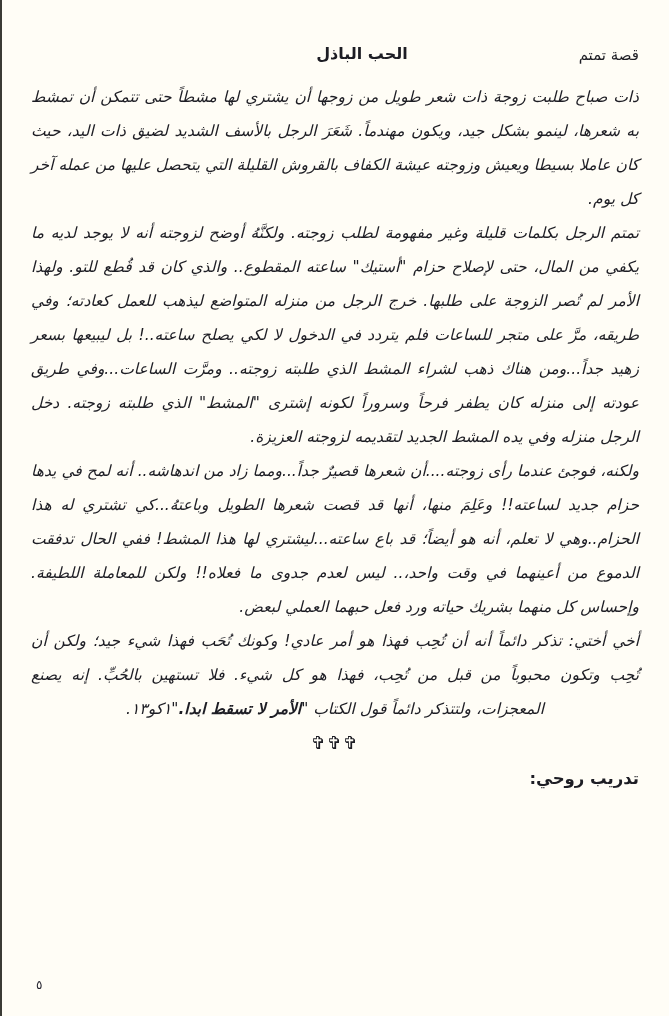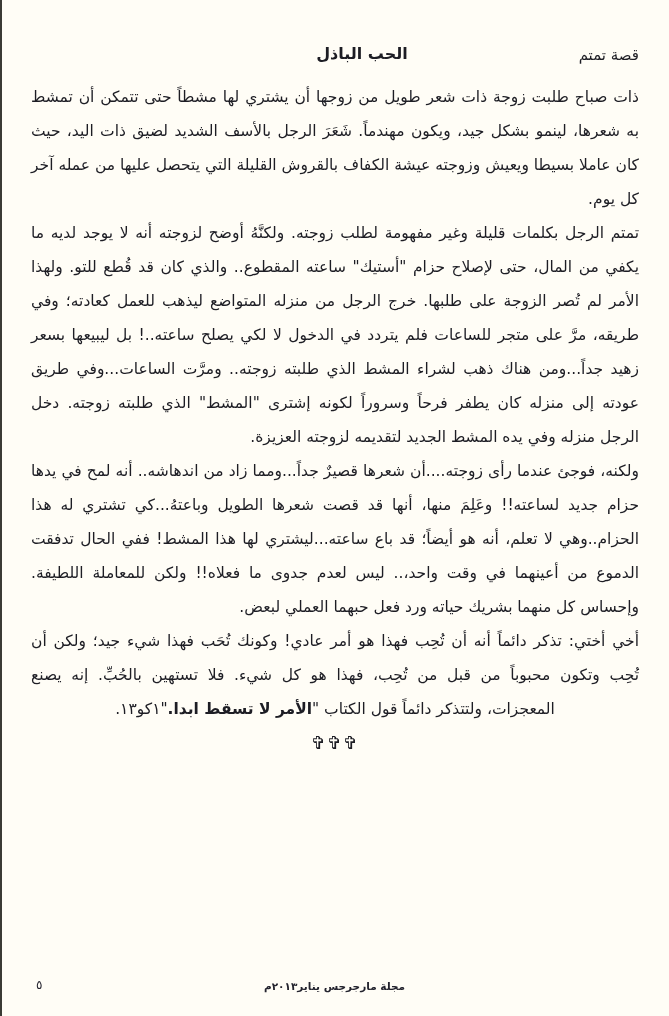--- a/index.html
+++ b/index.html
@@ -29,20 +29,21 @@
   .title{
     position:absolute;left:50%;top:2px;transform:translateX(-50%);
     font-weight:bold;font-size:16px;white-space:nowrap;margin-left:27px;
   }
   .story p{
     margin:0;
     font-size:15.5px;
     line-height:34px;
     text-align:justify;
     text-align-last:auto;
+    font-style:italic;
   }
   .center-last{text-align-last:center !important;}
   .bold-quote{font-weight:bold;}
   .divider{
     text-align:center;
     font-size:18px;
     line-height:30px;
     letter-spacing:1px;
     margin:2px 0 2px;
   }
@@ -79,19 +80,19 @@
 
     <div class="story">
       <p>ذات صباح طلبت زوجة ذات شعر طويل من زوجها أن يشتري لها مشطاً حتى تتمكن أن تمشط به شعرها، لينمو بشكل جيد، ويكون مهندماً. شَعَرَ الرجل بالأسف الشديد لضيق ذات اليد، حيث كان عاملا بسيطا ويعيش وزوجته عيشة الكفاف بالقروش القليلة التي يتحصل عليها من عمله آخر كل يوم.</p>
       <p>تمتم الرجل بكلمات قليلة وغير مفهومة لطلب زوجته. ولكنَّهُ أوضح لزوجته أنه لا يوجد لديه ما يكفي من المال، حتى لإصلاح حزام "أستيك" ساعته المقطوع.. والذي كان قد قُطع للتو. ولهذا الأمر لم تُصر الزوجة على طلبها. خرج الرجل من منزله المتواضع ليذهب للعمل كعادته؛ وفي طريقه، مرَّ على متجر للساعات فلم يتردد في الدخول لا لكي يصلح ساعته..! بل ليبيعها بسعر زهيد جداً...ومن هناك ذهب لشراء المشط الذي طلبته زوجته.. ومرَّت الساعات...وفي طريق عودته إلى منزله كان يطفر فرحاً وسروراً لكونه إشترى "المشط" الذي طلبته زوجته. دخل الرجل منزله وفي يده المشط الجديد لتقديمه لزوجته العزيزة.</p>
       <p>ولكنه، فوجئ عندما رأى زوجته....أن شعرها قصيرٌ جداً...ومما زاد من اندهاشه.. أنه لمح في يدها حزام جديد لساعته!! وعَلِمَ منها، أنها قد قصت شعرها الطويل وباعتهُ...كي تشتري له هذا الحزام..وهي لا تعلم، أنه هو أيضاً؛ قد باع ساعته...ليشتري لها هذا المشط! ففي الحال تدفقت الدموع من أعينهما في وقت واحد،.. ليس لعدم جدوى ما فعلاه!! ولكن للمعاملة اللطيفة. وإحساس كل منهما بشريك حياته ورد فعل حبهما العملي لبعض.</p>
       <p class="center-last"><span>أخي أختي: تذكر دائماً أنه أن تُحِب فهذا هو أمر عادي! وكونك تُحَب فهذا شيء جيد؛ ولكن أن تُحِب وتكون محبوباً من قبل من تُحِب، فهذا هو كل شيء. فلا تستهين بالحُبِّ. إنه يصنع المعجزات، ولتتذكر دائماً قول الكتاب "</span><span class="bold-quote">الأمر لا تسقط ابدا.</span><span>"١كو١٣.</span></p>
       <div class="divider">✞✞✞</div>
     </div>
 
     <div>
+      <div class="exercise-heading">تدريب روحي:</div>
     </div>
 
   </div>
 
-  <div class="footer-magazine">مجلة مارجرجس يناير٢٠١٣م</div>
   <div class="page-number">٥</div>
 </div>
 
 </body></html>

